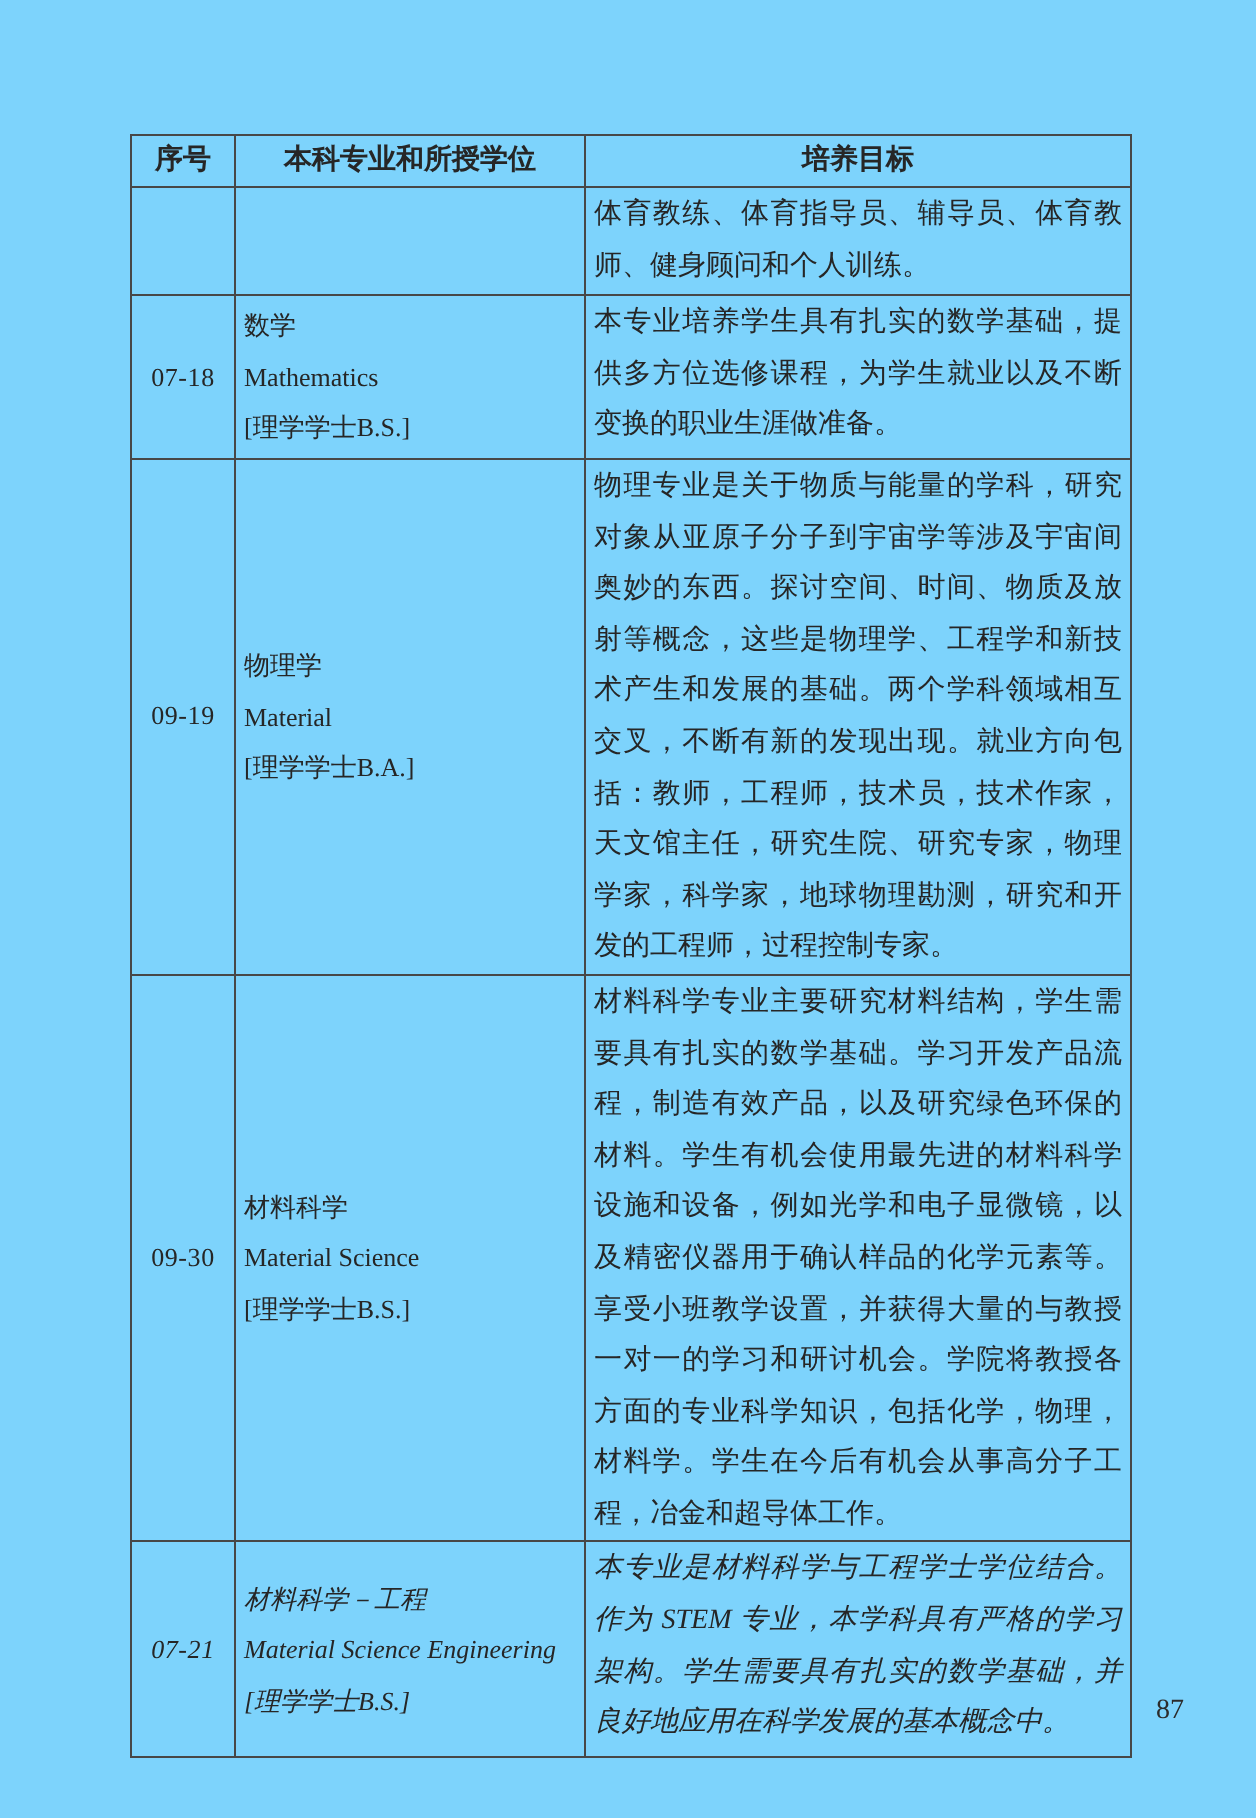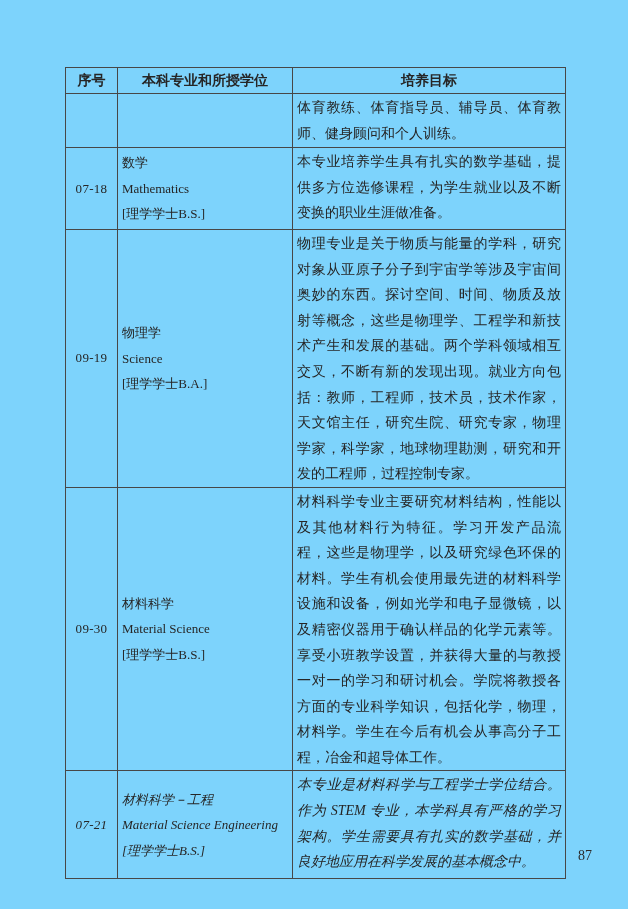--- a/index.html
+++ b/index.html
@@ -114,33 +114,33 @@
           <div>数学</div>
           <div>Mathematics</div>
           <div>[理学学士B.S.]</div>
         </td>
         <td class="obj-cell">本专业培养学生具有扎实的数学基础，提供多方位选修课程，为学生就业以及不断变换的职业生涯做准备。</td>
       </tr>
       <tr class="r2">
         <td class="no-cell">09-19</td>
         <td class="major-cell">
           <div>物理学</div>
-          <div>Science</div>
+          <div>Material</div>
           <div>[理学学士B.A.]</div>
         </td>
         <td class="obj-cell">物理专业是关于物质与能量的学科，研究对象从亚原子分子到宇宙学等涉及宇宙间奥妙的东西。探讨空间、时间、物质及放射等概念，这些是物理学、工程学和新技术产生和发展的基础。两个学科领域相互交叉，不断有新的发现出现。就业方向包括：教师，工程师，技术员，技术作家，天文馆主任，研究生院、研究专家，物理学家，科学家，地球物理勘测，研究和开发的工程师，过程控制专家。</td>
       </tr>
       <tr class="r3">
         <td class="no-cell">09-30</td>
         <td class="major-cell">
           <div>材料科学</div>
           <div>Material Science</div>
           <div>[理学学士B.S.]</div>
         </td>
-        <td class="obj-cell">材料科学专业主要研究材料结构，性能以及其他材料行为特征。学习开发产品流程，这些是物理学，以及研究绿色环保的材料。学生有机会使用最先进的材料科学设施和设备，例如光学和电子显微镜，以及精密仪器用于确认样品的化学元素等。享受小班教学设置，并获得大量的与教授一对一的学习和研讨机会。学院将教授各方面的专业科学知识，包括化学，物理，材料学。学生在今后有机会从事高分子工程，冶金和超导体工作。</td>
+        <td class="obj-cell">材料科学专业主要研究材料结构，学生需要具有扎实的数学基础。学习开发产品流程，制造有效产品，以及研究绿色环保的材料。学生有机会使用最先进的材料科学设施和设备，例如光学和电子显微镜，以及精密仪器用于确认样品的化学元素等。享受小班教学设置，并获得大量的与教授一对一的学习和研讨机会。学院将教授各方面的专业科学知识，包括化学，物理，材料学。学生在今后有机会从事高分子工程，冶金和超导体工作。</td>
       </tr>
       <tr class="r4">
         <td class="no-cell">07-21</td>
         <td class="major-cell">
           <div>材料科学－工程</div>
           <div>Material Science Engineering</div>
           <div>[理学学士B.S.]</div>
         </td>
         <td class="obj-cell">本专业是材料科学与工程学士学位结合。作为 STEM 专业，本学科具有严格的学习架构。学生需要具有扎实的数学基础，并良好地应用在科学发展的基本概念中。</td>
       </tr>

